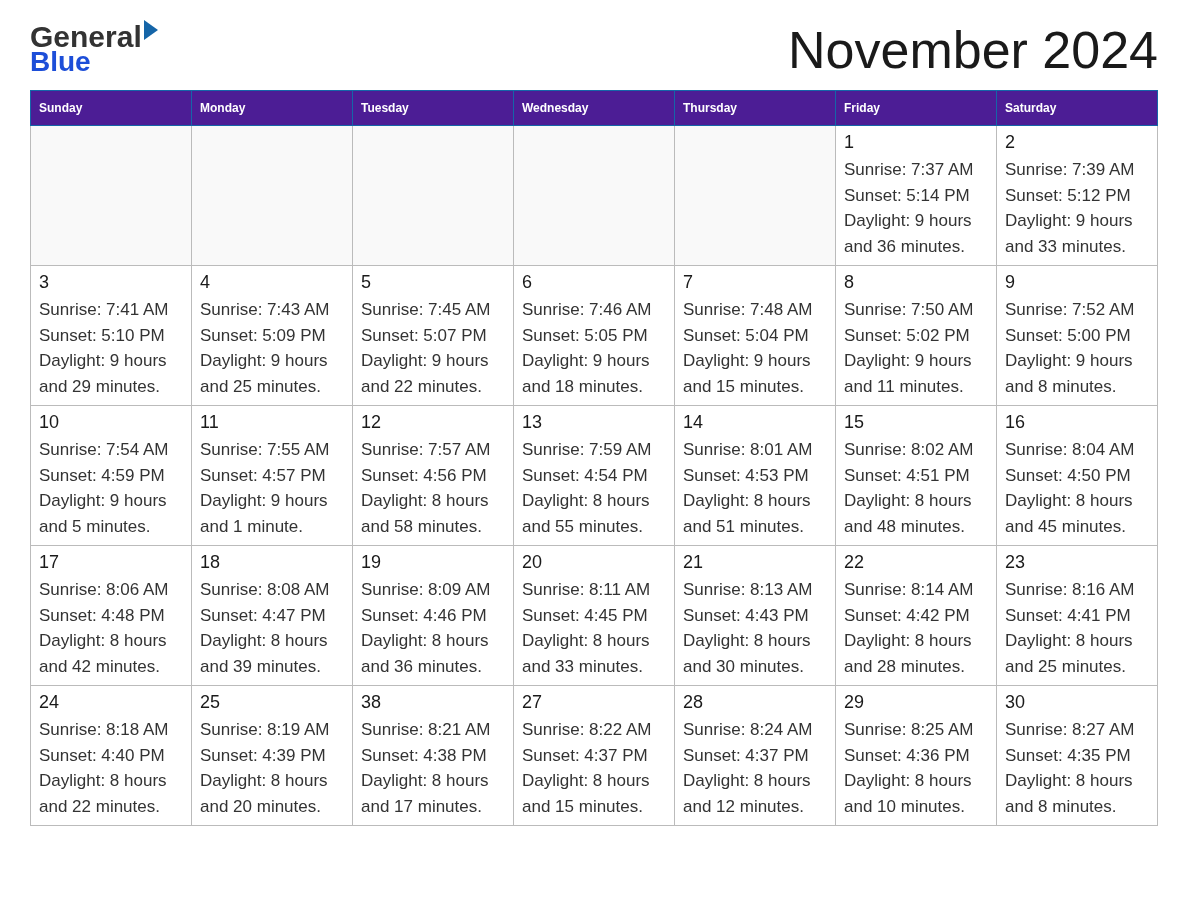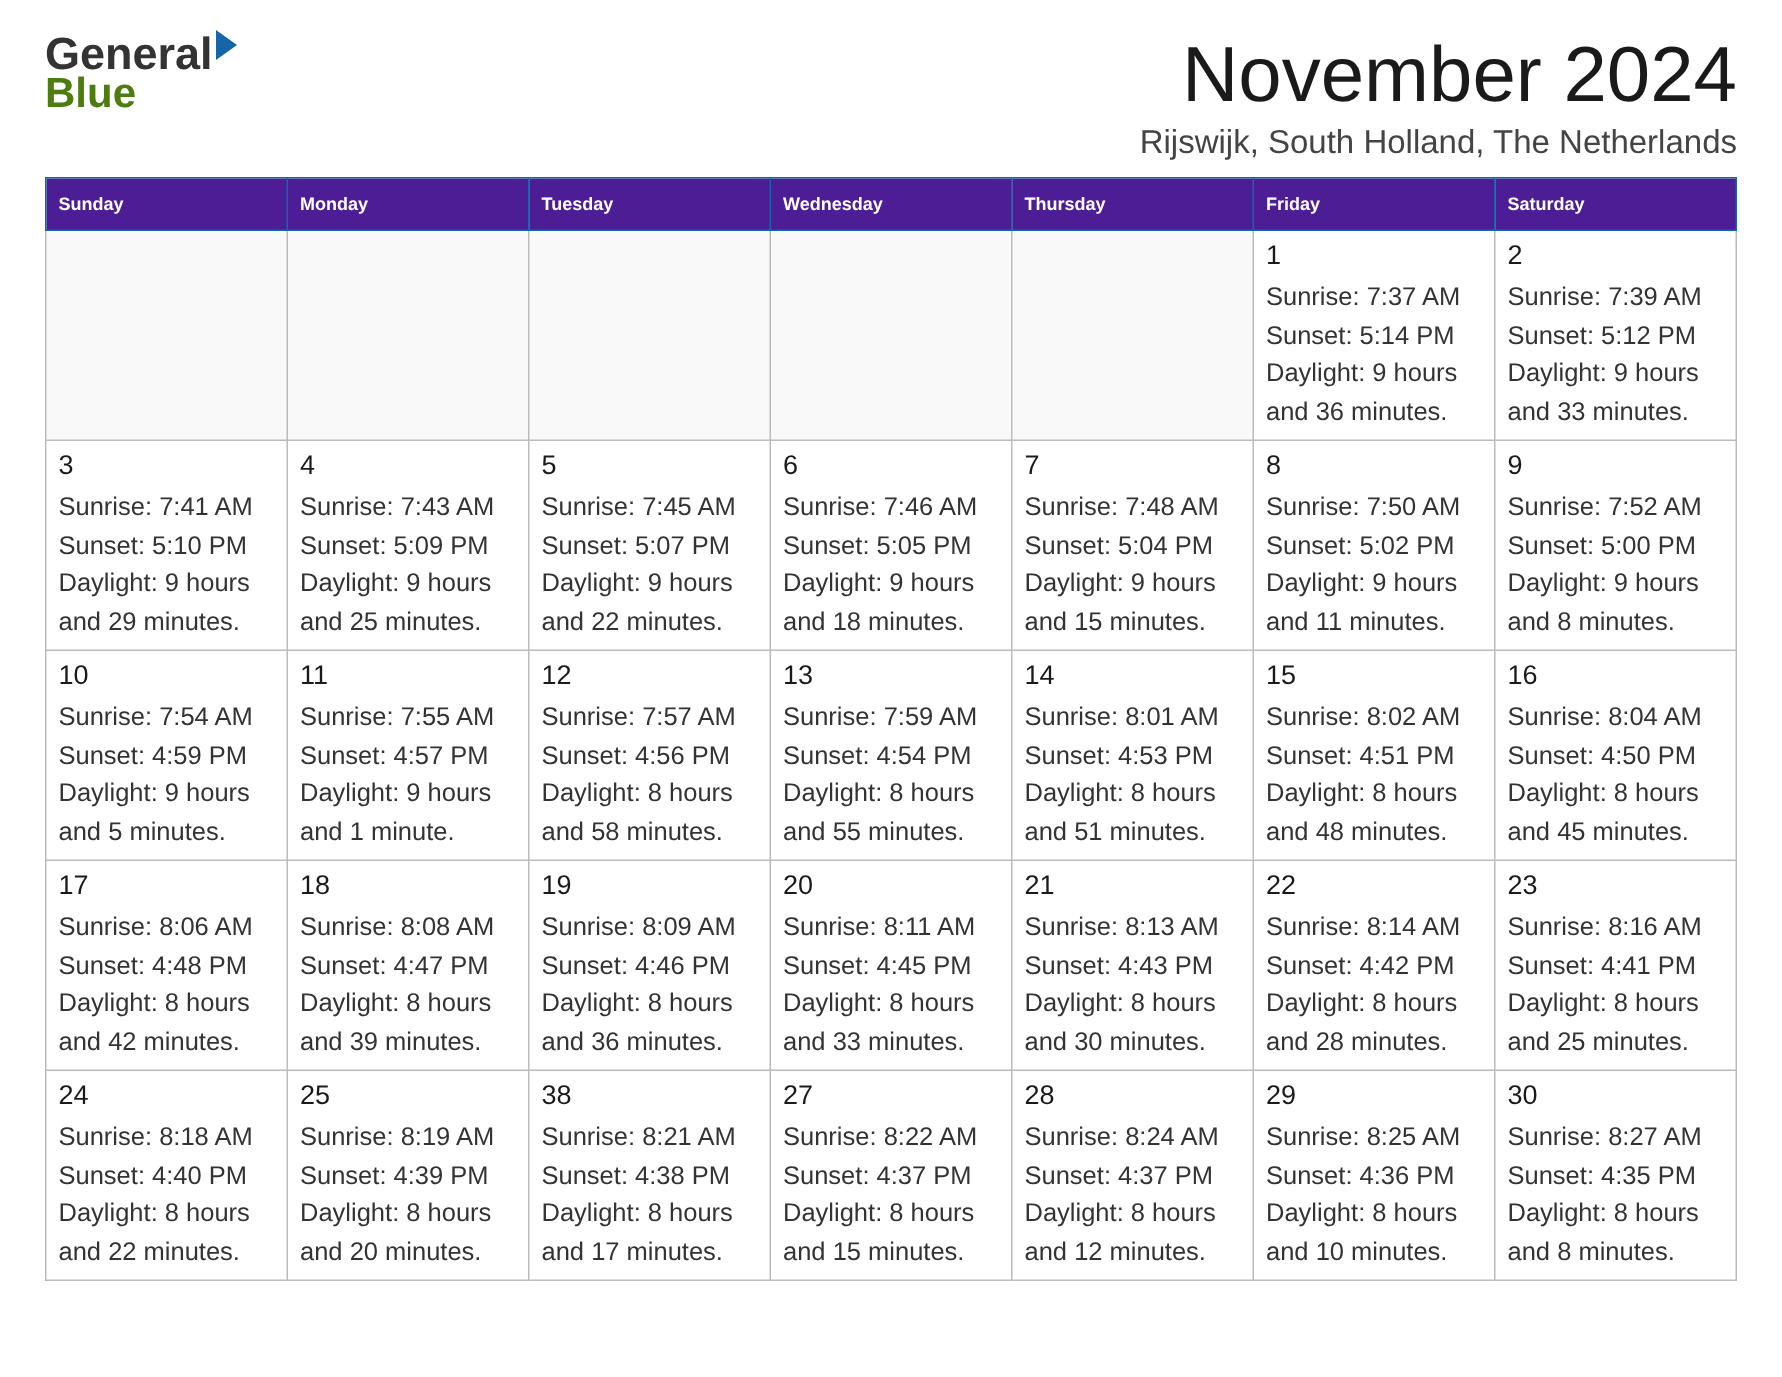--- a/index.html
+++ b/index.html
@@ -15,21 +15,21 @@
       justify-content: space-between;
       align-items: flex-start;
       margin-bottom: 10px;
     }
     .logo {
       display: flex;
       flex-direction: column;
       align-items: flex-start;
     }
     .logo-blue-line {
-      color: #4d7c0f;
+      color: #1d4ed8;
       font-size: 28px;
       font-weight: bold;
       margin-top: -8px;
     }
     .title-area {
       text-align: right;
     }
     .month-title {
       font-size: 52px;
       font-weight: normal;
@@ -101,21 +101,20 @@
 <div class="header">
   <div class="logo">
     <div class="logo-icon">
       <span class="logo-g">General</span>
       <span class="logo-arrow-right"></span>
     </div>
     <div class="logo-blue-line">Blue</div>
   </div>
   <div class="title-area">
     <div class="month-title">November 2024</div>
-    <div class="location">Rijswijk, South Holland, The Netherlands</div>
   </div>
 </div>
 
 <table>
   <thead>
     <tr>
       <th>Sunday</th>
       <th>Monday</th>
       <th>Tuesday</th>
       <th>Wednesday</th>

